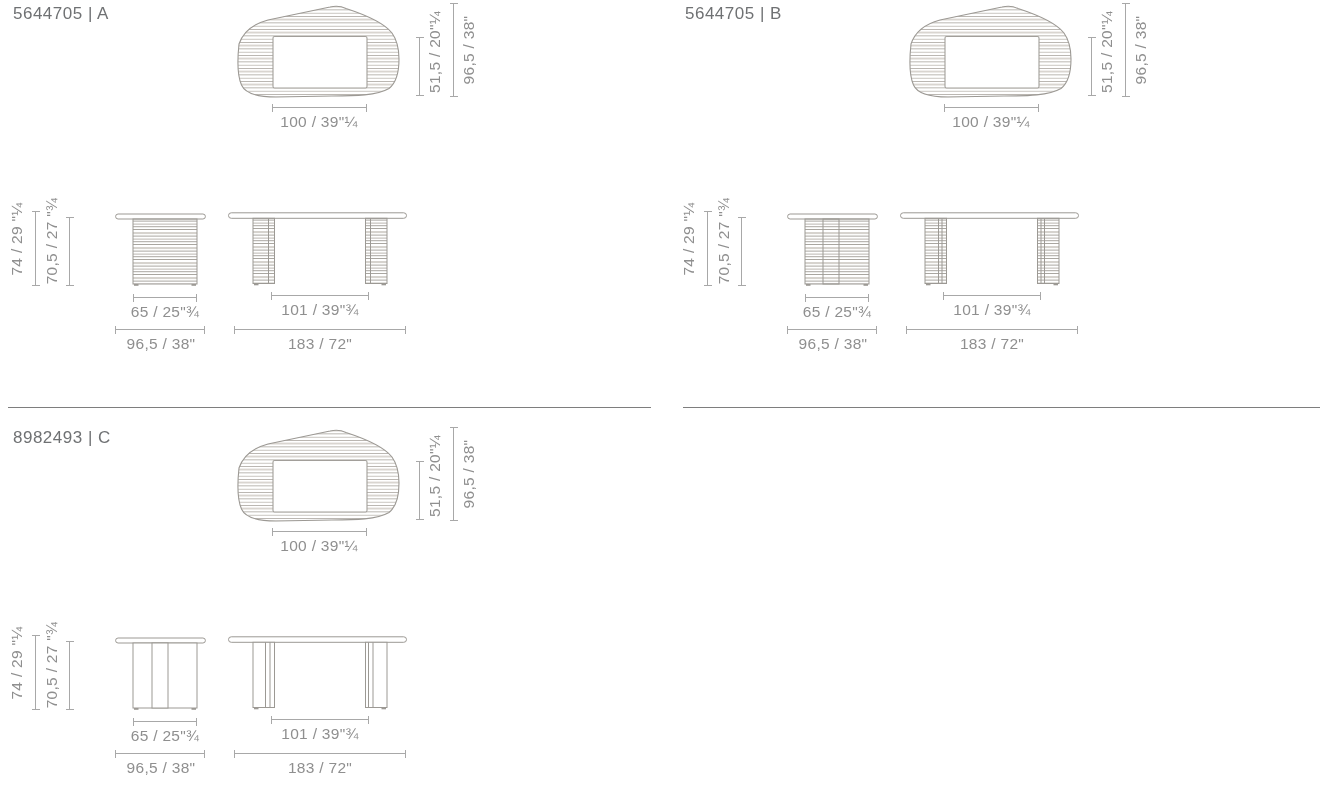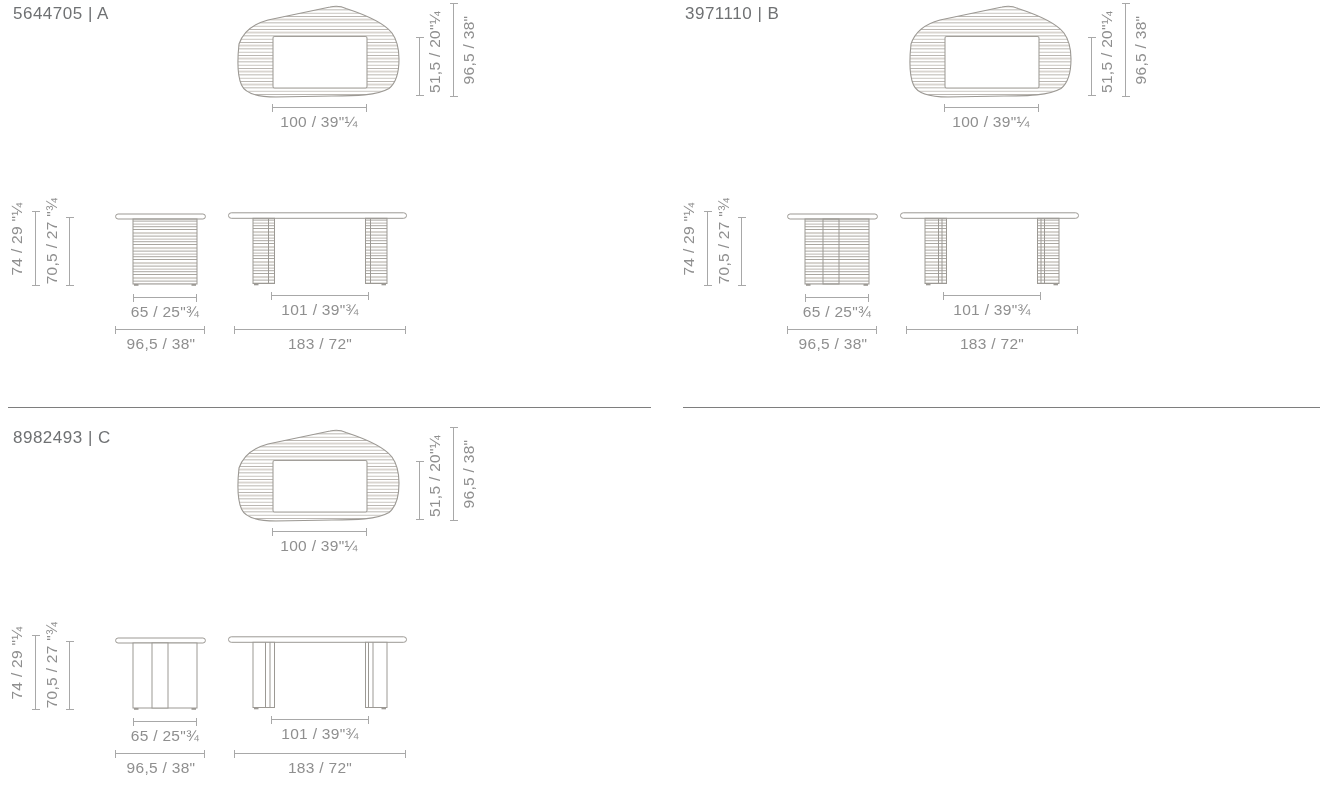--- a/index.html
+++ b/index.html
@@ -90,21 +90,21 @@
       <rect x="153.5" y="71.5" width="4.5" height="1.8" fill="#9c9994"></rect>
     </svg>
     <div class="hdim" style="left:271px;top:295px;width:98px"></div>
     <div class="dim-label" style="left:320px;top:310px">101 / 39"¾</div>
     <div class="hdim" style="left:234px;top:329px;width:172px"></div>
     <div class="dim-label" style="left:320px;top:344px">183 / 72"</div>
   </section>
 
   
   <section class="variant" style="left:672px;top:0">
-    <div class="title">3971110 | B</div>
+    <div class="title">5644705 | B</div>
 
     <svg class="draw" style="left:233px;top:3px" width="172" height="97" viewBox="0 0 172 97">
       <path d="M6,41 C10,29 20,21 35,17 L97,4 C103,2.5 108,3 113,5.5 C133,12 152,21 159,30 C164,37 166,46 166,56 C166,70 163,80 156,85.5 C144,92.5 122,93 99,93 L43,94 C25,94 12,90 8.5,82 C4.5,73 4.5,55 6,41 Z" fill="url(#grain)" stroke="#9c9994" stroke-width="1.1"></path>
       <rect x="40" y="33.5" width="94" height="51.5" rx="1.5" fill="#ffffff" stroke="#a29f9a" stroke-width="1.1"></rect>
     </svg>
     <div class="vdim" style="left:419px;top:37px;height:59px"></div>
     <div class="vdim" style="left:453px;top:3px;height:94px"></div>
     <div class="dim-label rot" style="left:435px;top:52px">51,5 / 20"¼</div>
     <div class="dim-label rot" style="left:469px;top:50px">96,5 / 38"</div>
     <div class="hdim" style="left:272px;top:107px;width:95px"></div>

